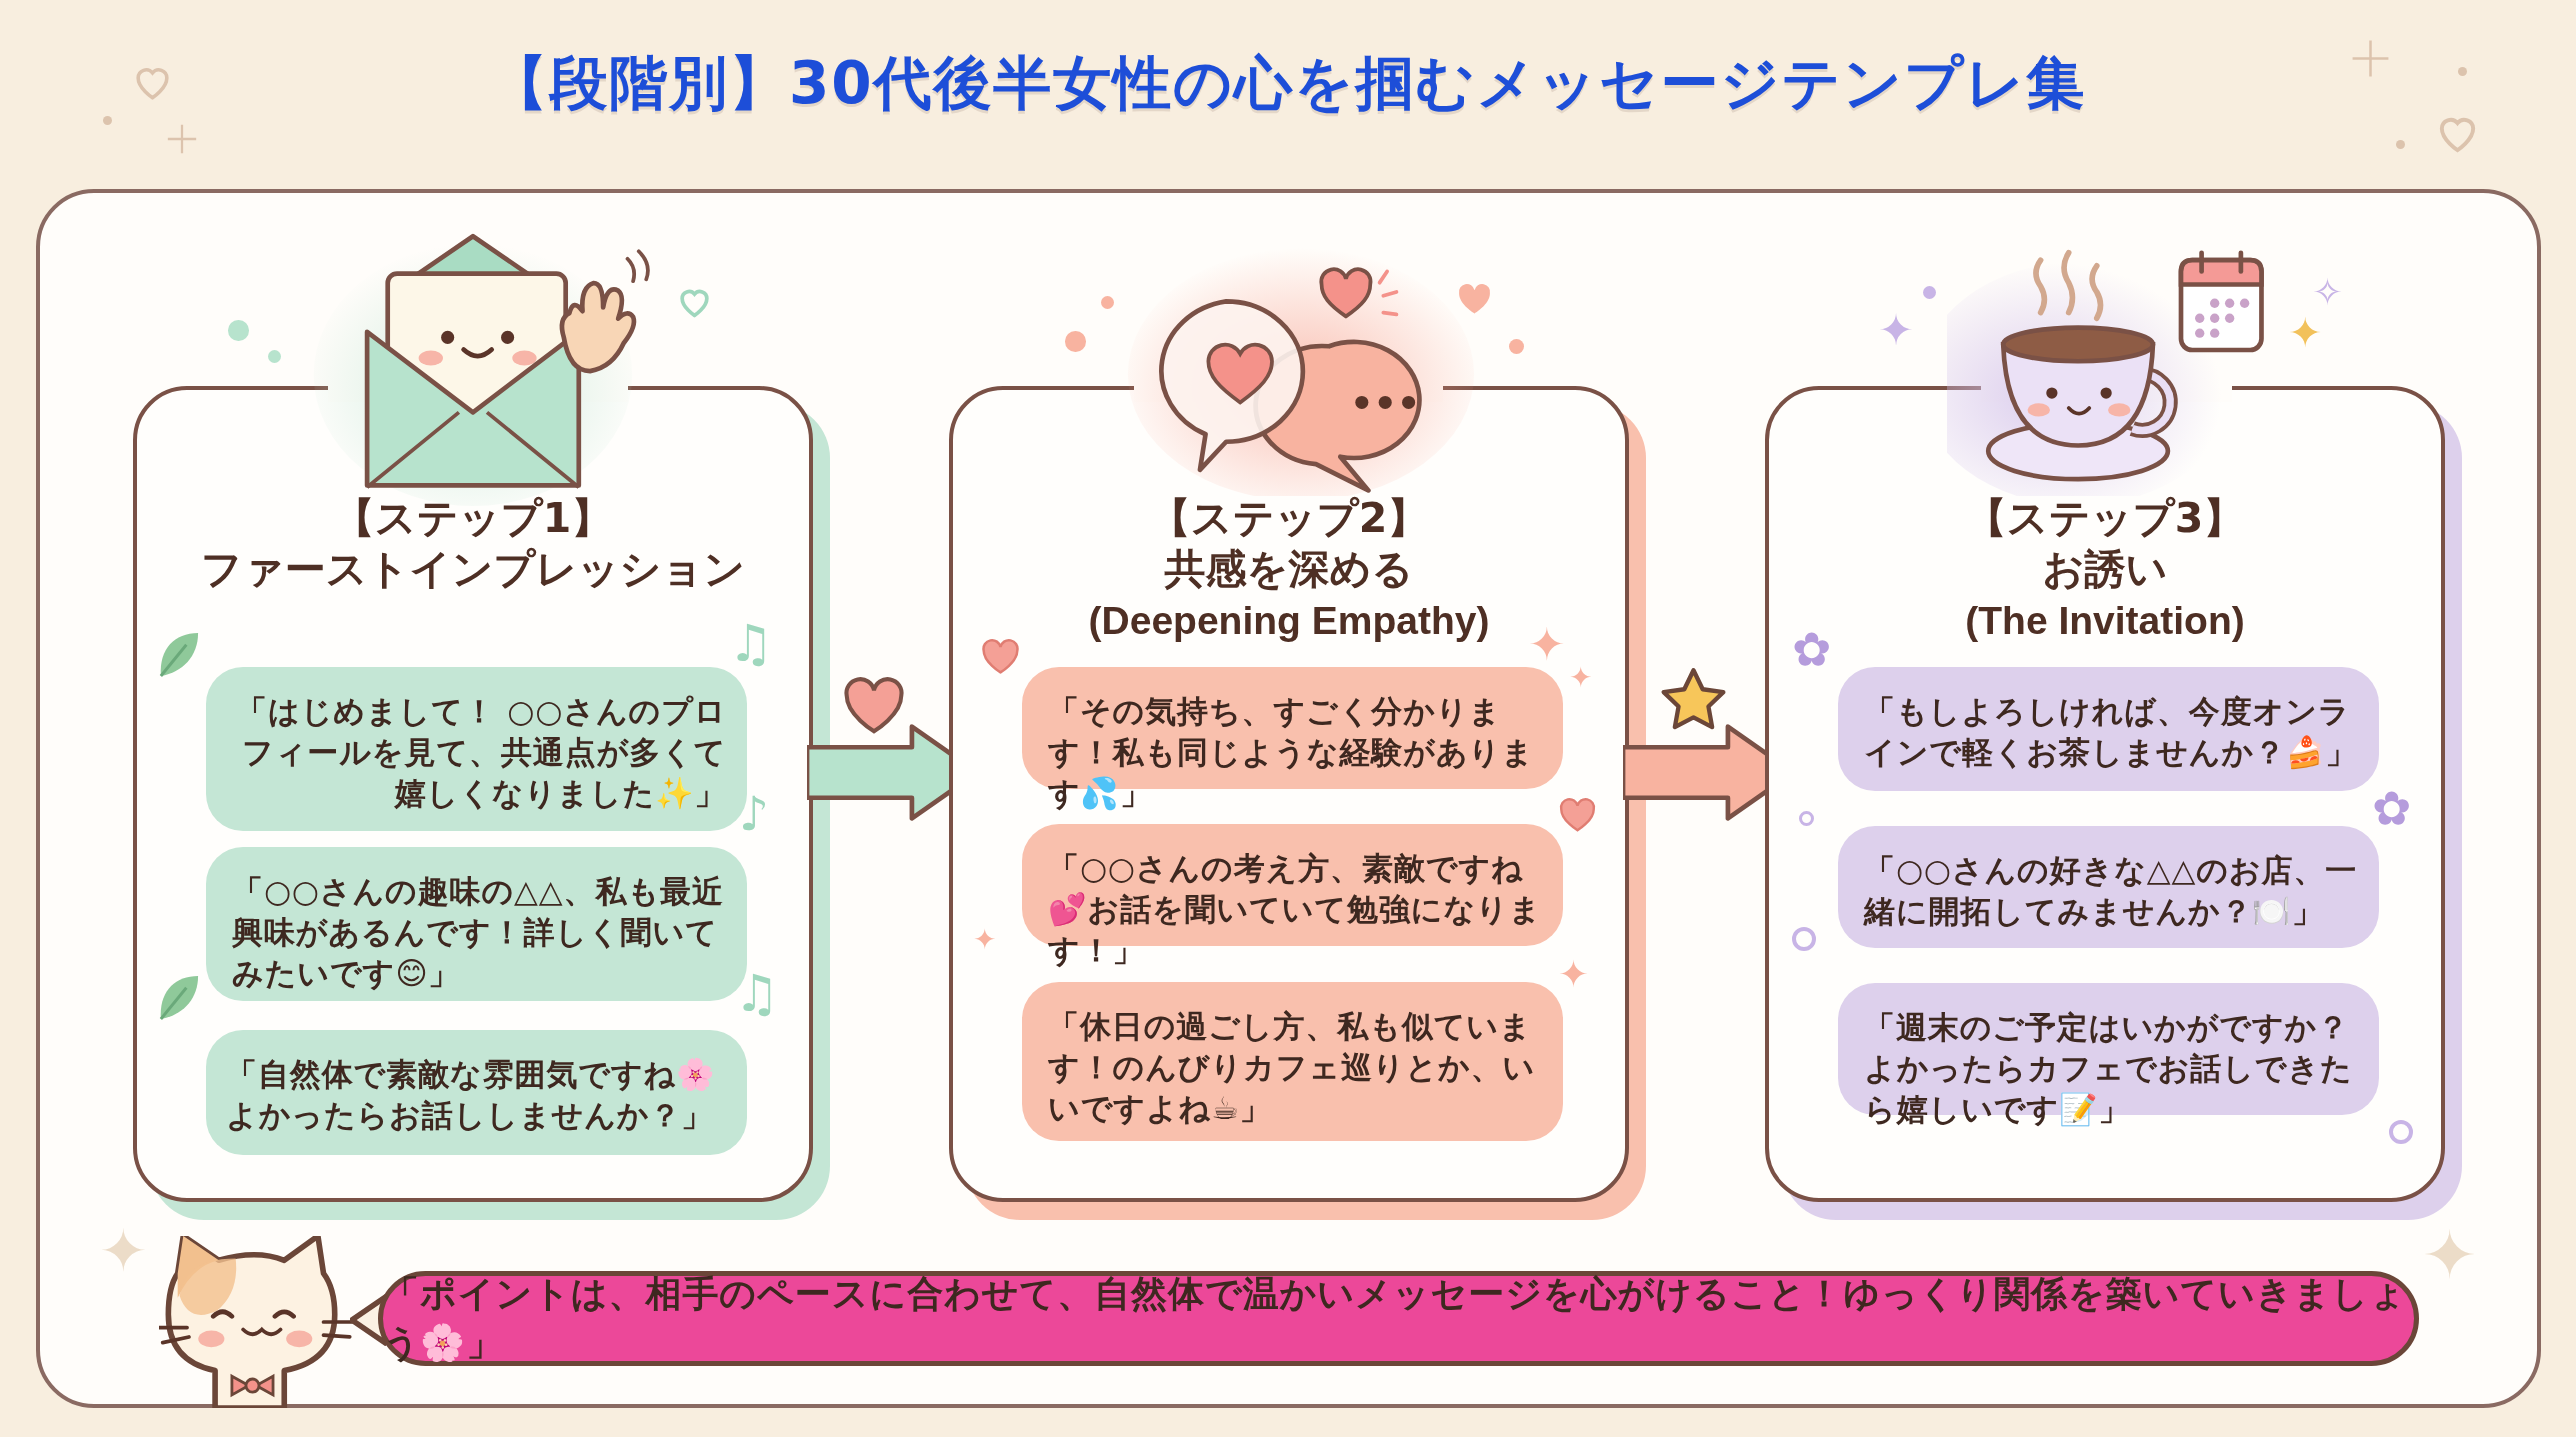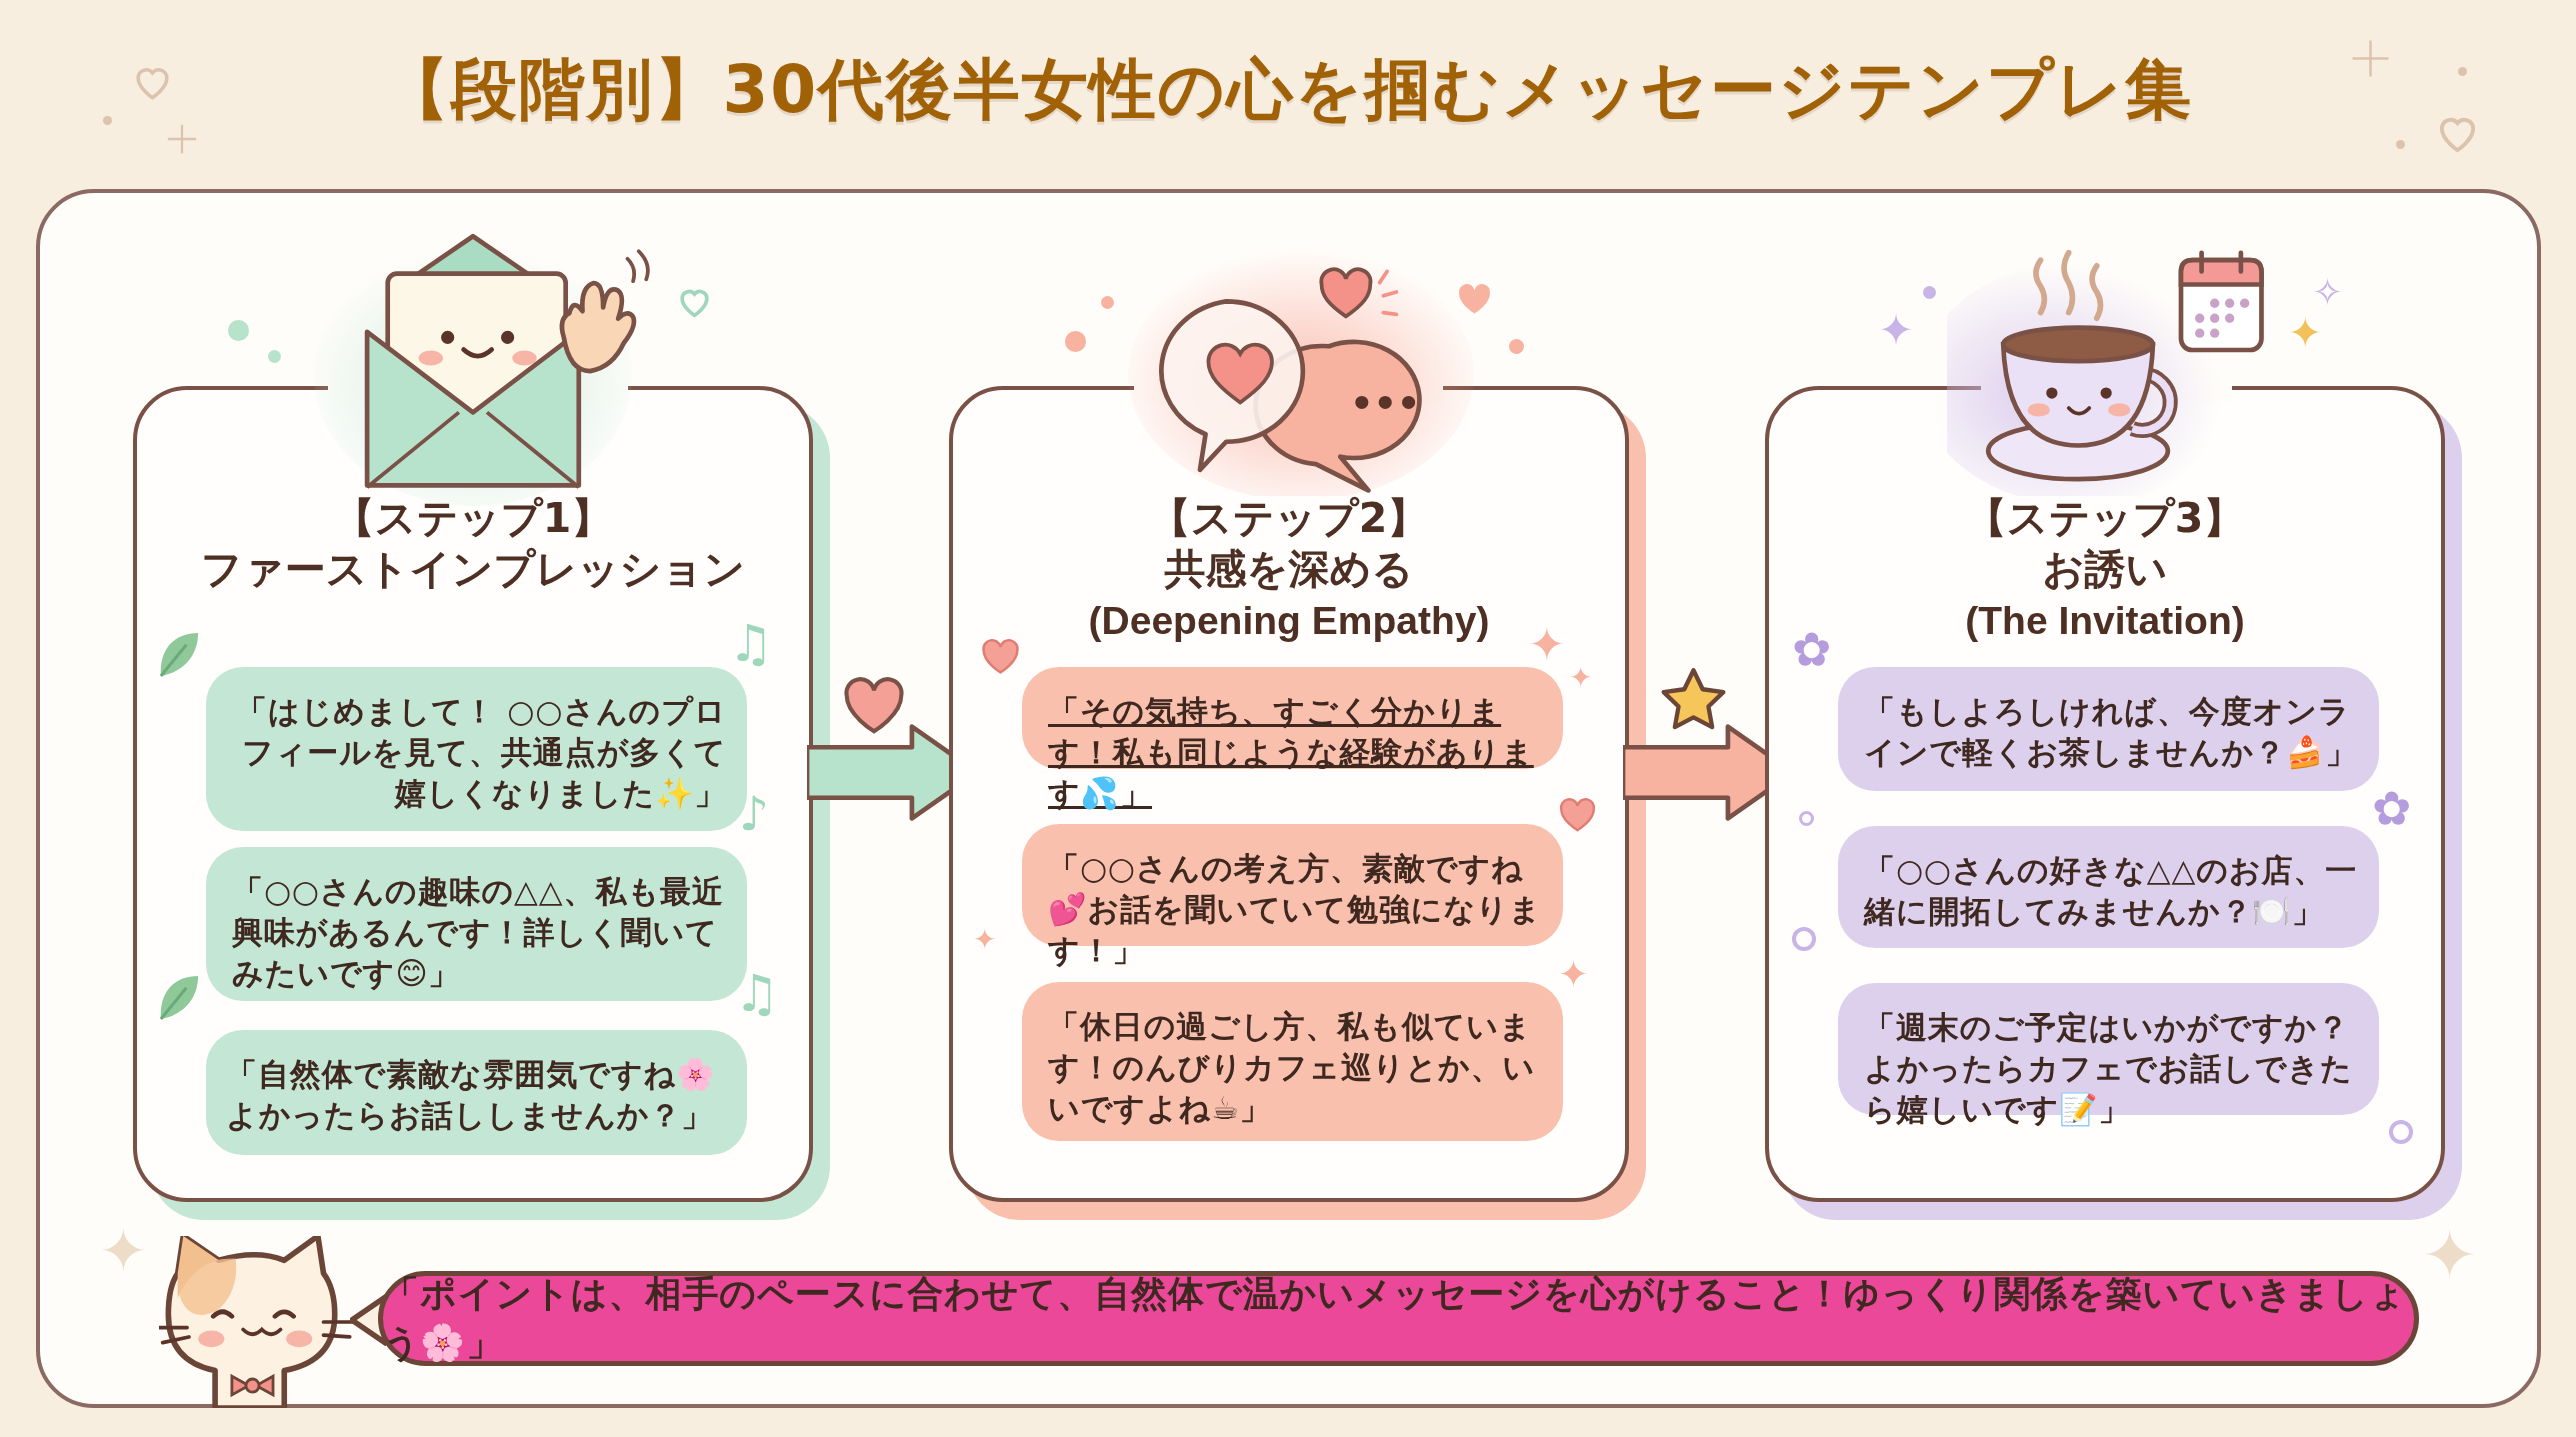--- a/index.html
+++ b/index.html
@@ -5,22 +5,22 @@
   * { box-sizing: border-box; margin: 0; padding: 0; }
   html, body { width: 2576px; height: 1438px; overflow: hidden; }
   body {
     background: #f8eedf;
     font-family: "DejaVu Sans", "Liberation Sans", sans-serif;
     color: #4e2f24;
     position: relative;
   }
   .title {
     position: absolute; left: 0; top: 45px; width: 2576px;
-    text-align: center; font-size: 66px; font-weight: bold;
-    color: #a16207; letter-spacing: 1.9px;
+    text-align: center; font-size: 58px; font-weight: bold;
+    color: #1d4ed8; letter-spacing: 1.9px;
     text-shadow: 0 2.8px 0 rgba(90,52,40,0.12);
   }
   .deco { position: absolute; }
   .frame {
     position: absolute; left: 36px; top: 189px; width: 2505px; height: 1219px;
     background: #fffdfa; border: 4.7px solid #8a6a62; border-radius: 58px;
   }
   .illus { position: absolute; }
   .card {
     position: absolute; top: 386px; width: 680px; height: 816px;
@@ -139,21 +139,21 @@
     <path d="M12 21s-10-6-10-13a5 5 0 0 1 10-2 5 5 0 0 1 10 2c0 7-10 13-10 13z" fill="#f4a096" stroke="#7a5146" stroke-width="1.5"></path>
   </svg>
 
 <div class="card-shadow" style="left:966px;background:#f9c0ad;"></div>
 <div class="card p" style="left:949px;">
   <div class="card-head">
     <span class="h1">【ステップ2】</span>
     <span class="h2">共感を深める</span>
     <span class="h3">(Deepening Empathy)</span>
   </div>
-  <div class="bubble" style="top:277px;height:102px;text-decoration:underline;">「その気持ち、すごく分かります！私も同じような経験があります💦」</div>
+  <div class="bubble" style="top:277px;height:122px;">「その気持ち、すごく分かります！私も同じような経験があります💦」</div>
   <div class="bubble" style="top:434px;height:122px;">「○○さんの考え方、素敵ですね💕お話を聞いていて勉強になります！」</div>
   <div class="bubble" style="top:592px;height:159px;">「休日の過ごし方、私も似ています！のんびりカフェ巡りとか、いいですよね☕」</div>
 </div>
 <div class="card-gap-top" style="left:1134px;width:309px;"></div>
 <svg class="illus" style="left:1123px;top:234px" width="356" height="262" viewBox="0 0 380 280">
   <defs>
       <radialGradient id="pg" cx="50%" cy="55%" r="55%">
         <stop offset="0" stop-color="#f7a493" stop-opacity=".7"></stop>
         <stop offset="1" stop-color="#f7a493" stop-opacity="0"></stop>
       </radialGradient>

